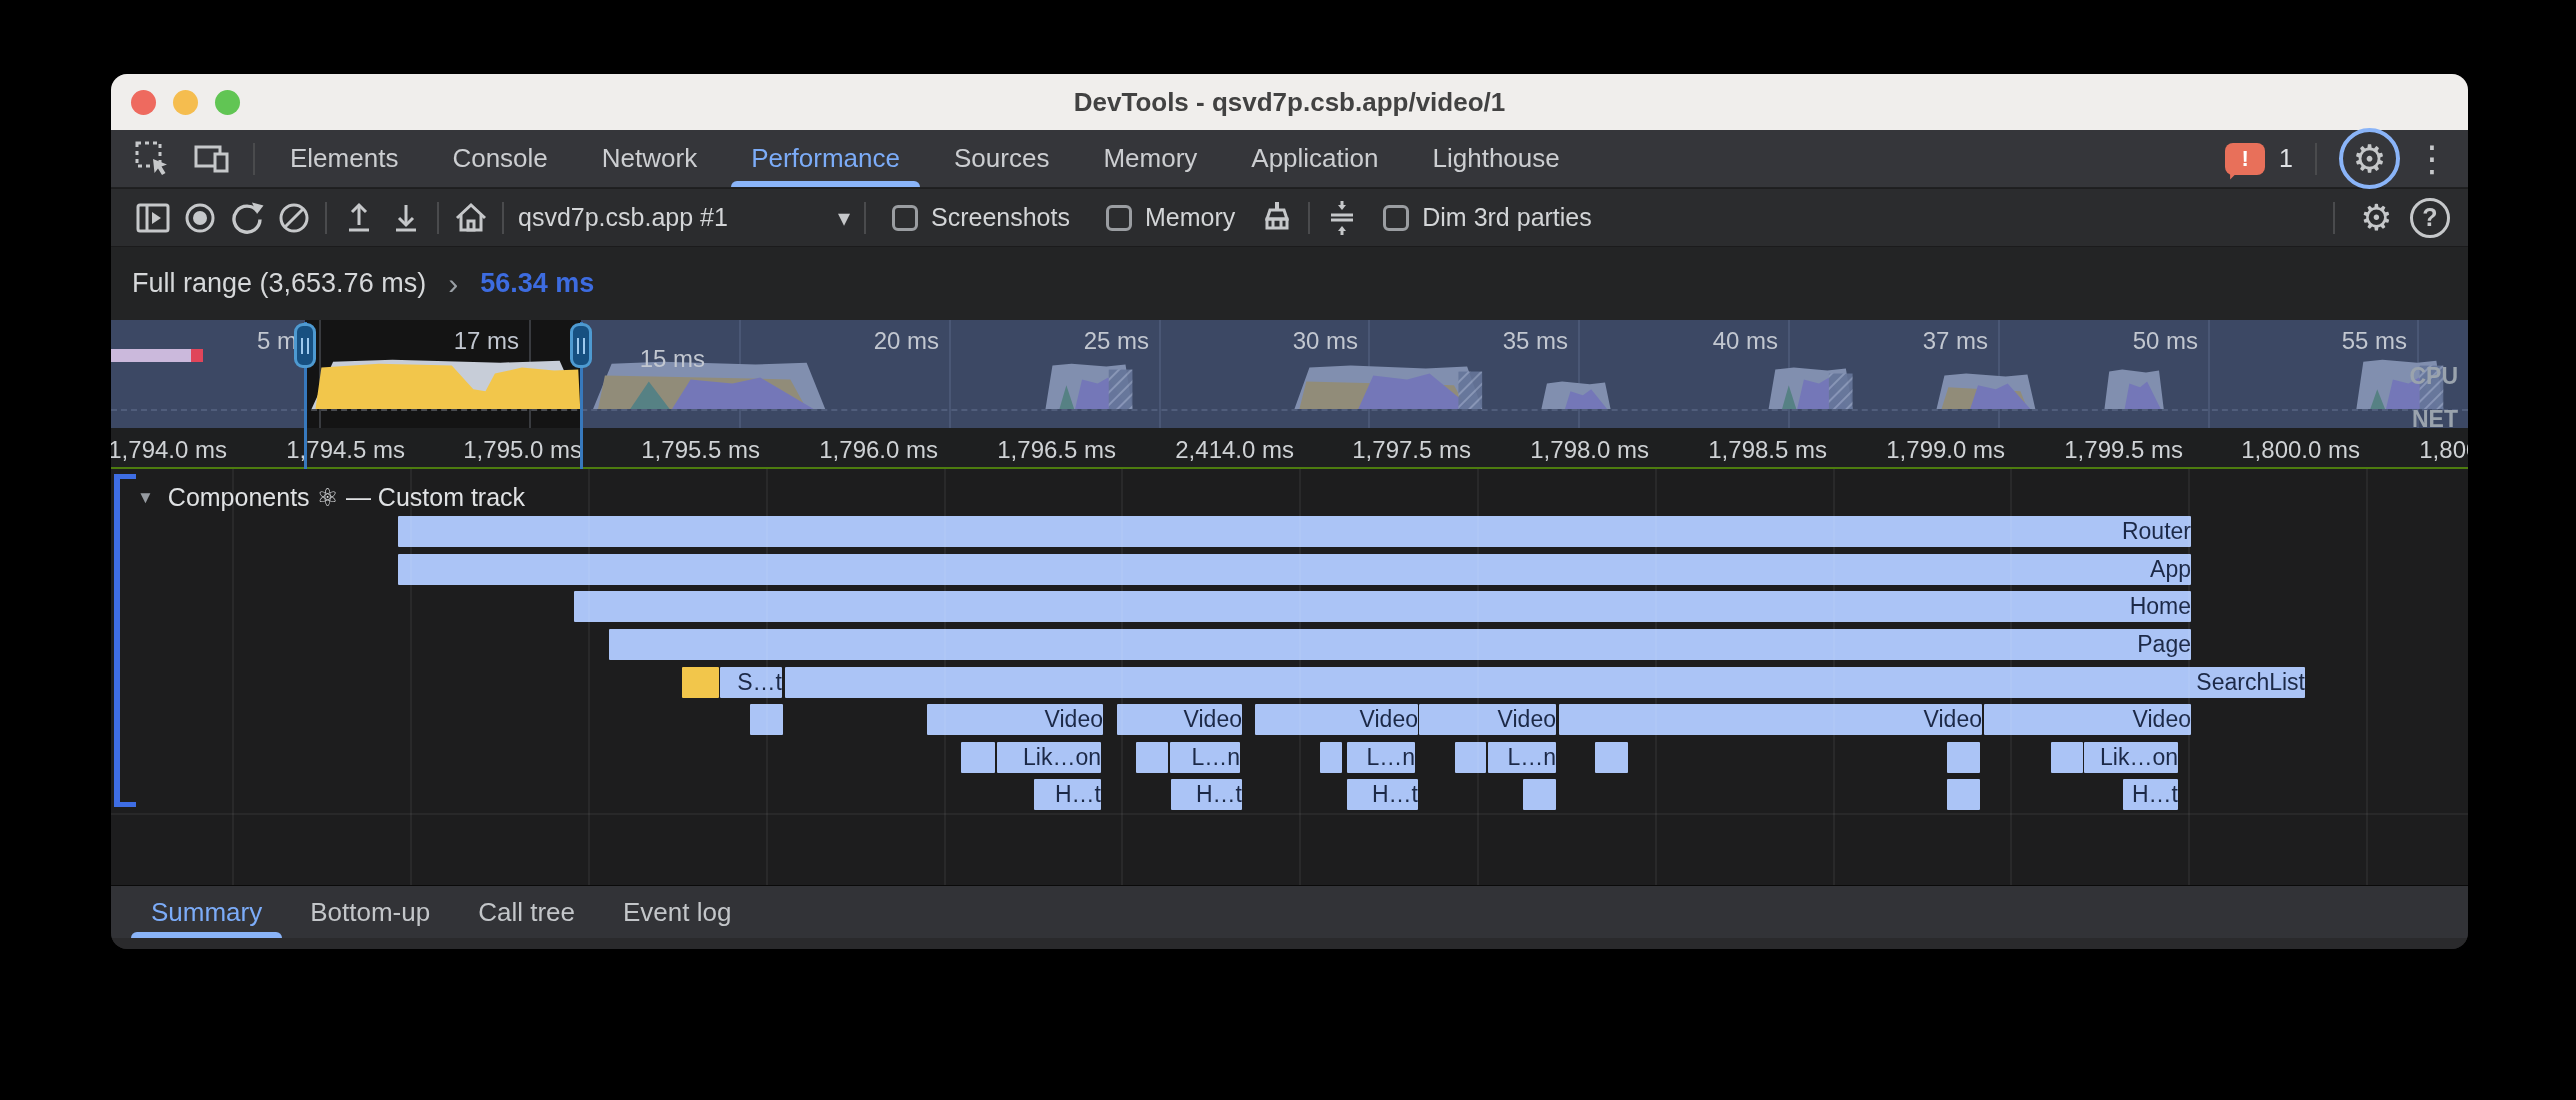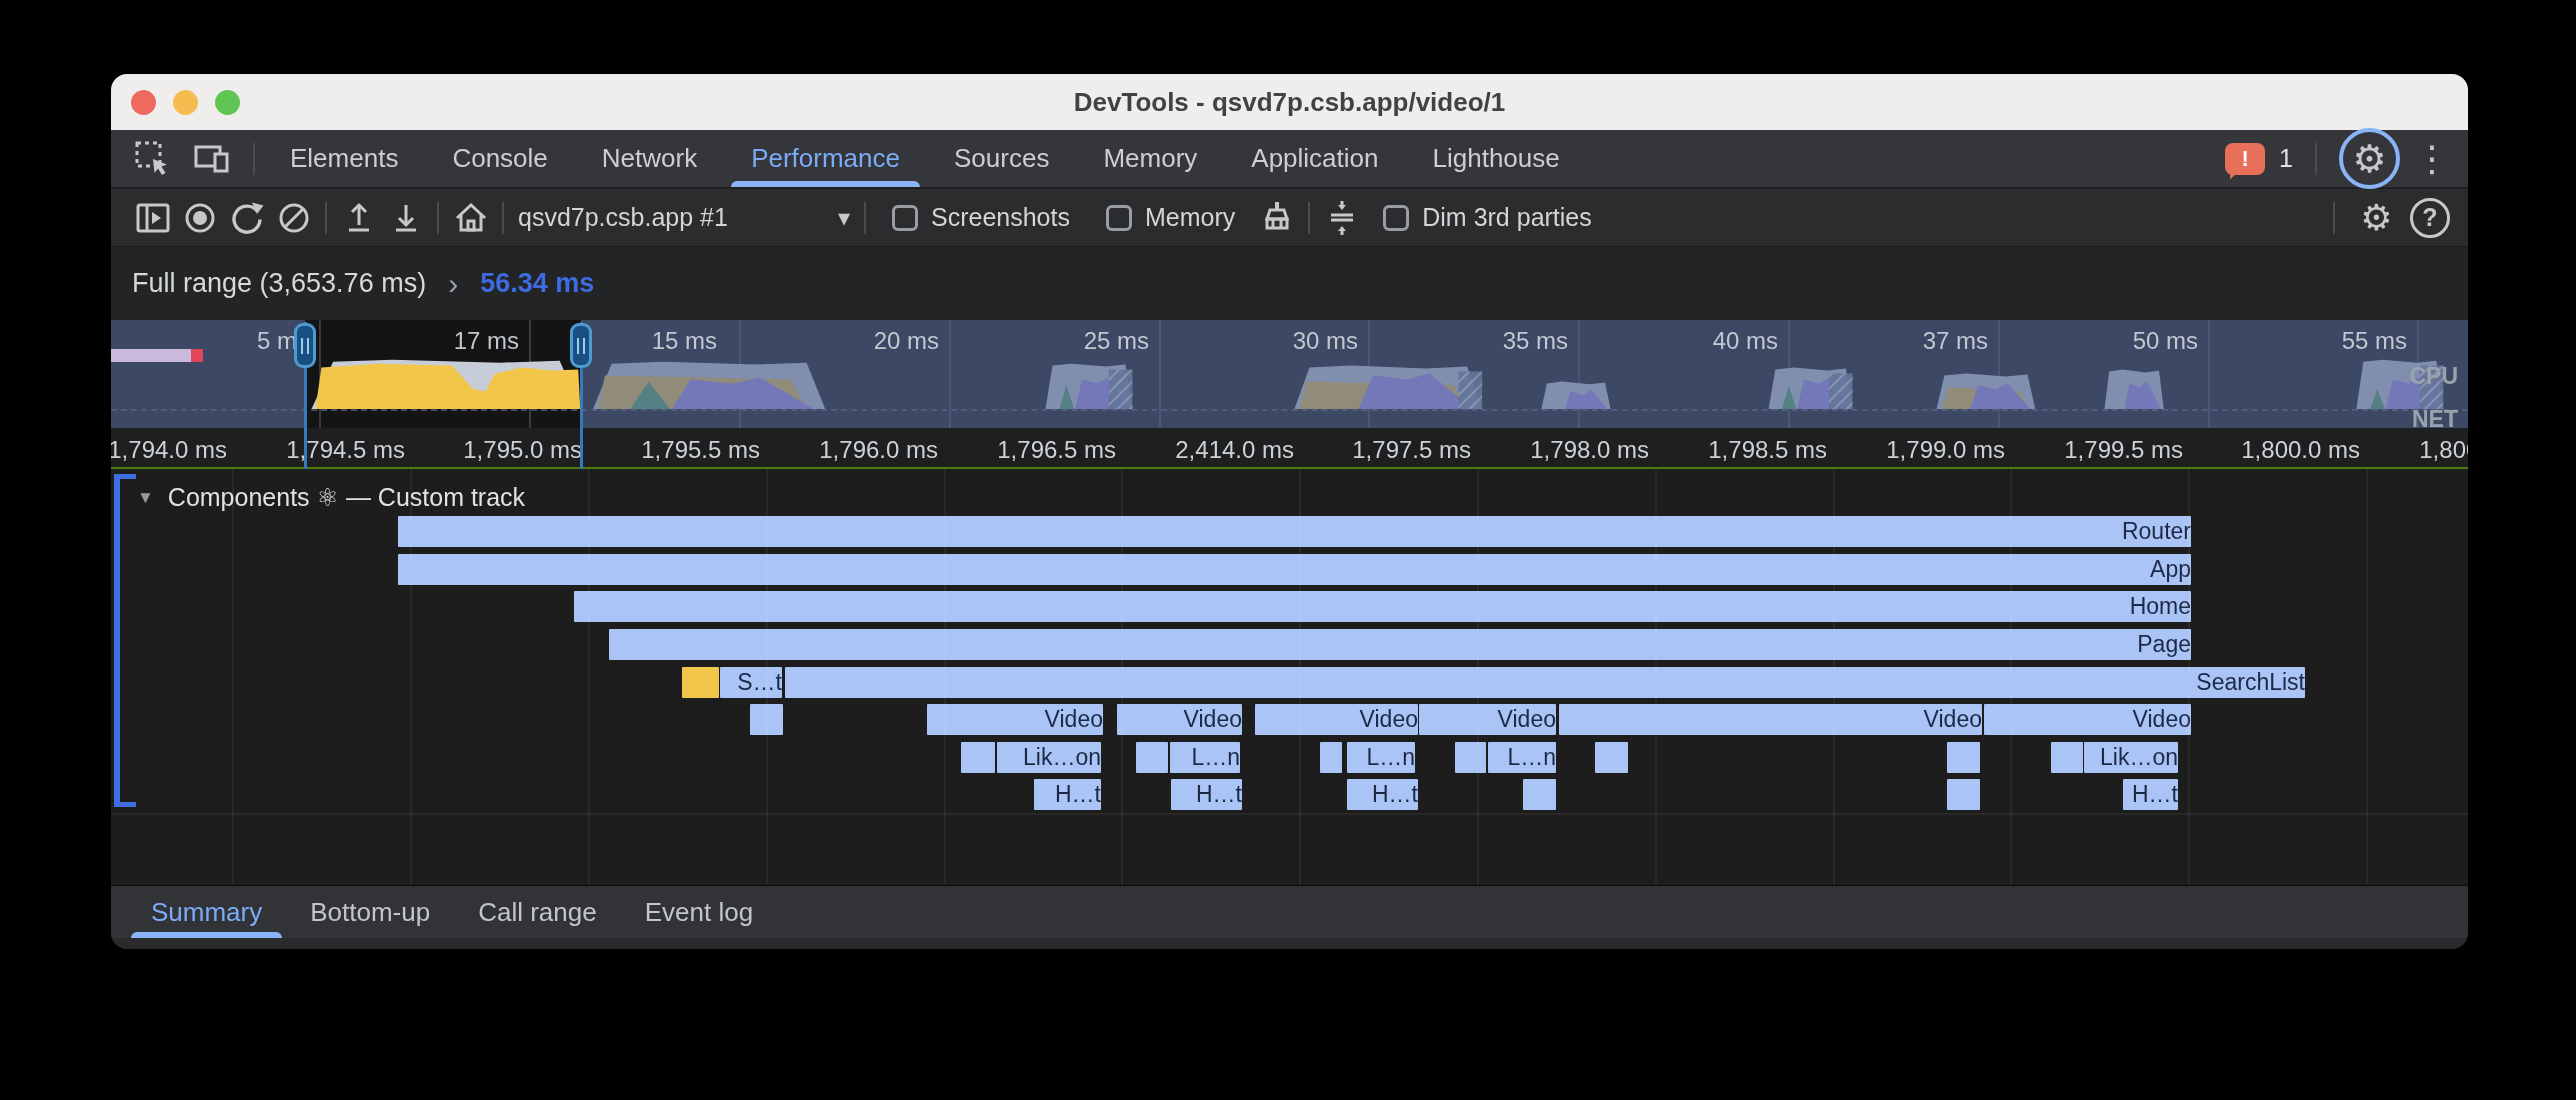--- a/index.html
+++ b/index.html
@@ -316,21 +316,21 @@
       <div class="net-bar">
         <span class="net-bar-end"></span>
       </div>
       <div class="ov-lane-label" style="top:43px">CPU</div>
       <div class="ov-lane-label" style="top:86px">NET</div>
     <div class="ov-grid" style="left: 208px;"></div>
         <div class="ov-tick" style="left: 50px; z-index: 6;">5 ms</div>
         <div class="ov-grid" style="left: 418px;"></div>
         <div class="ov-tick" style="left: 260px; z-index: 6;">17 ms</div>
         <div class="ov-grid" style="left: 628px;"></div>
-        <div class="ov-tick" style="left: 458px; z-index: 6;">15 ms</div>
+        <div class="ov-tick" style="left: 446px; z-index: 6; margin-top: 18px;">15 ms</div>
         <div class="ov-grid" style="left: 838px;"></div>
         <div class="ov-tick" style="left: 680px; z-index: 6;">20 ms</div>
         <div class="ov-grid" style="left: 1048px;"></div>
         <div class="ov-tick" style="left: 890px; z-index: 6;">25 ms</div>
         <div class="ov-grid" style="left: 1257px;"></div>
         <div class="ov-tick" style="left: 1099px; z-index: 6;">30 ms</div>
         <div class="ov-grid" style="left: 1467px;"></div>
         <div class="ov-tick" style="left: 1309px; z-index: 6;">35 ms</div>
         <div class="ov-grid" style="left: 1677px;"></div>
         <div class="ov-tick" style="left: 1519px; z-index: 6;">40 ms</div>
@@ -430,21 +430,21 @@
 
     <div class="bottombar" id="bottom-tabs">
         <div class="btab active">
           <span>Summary</span>
           <div class="underline"></div>
         </div>
         <div class="btab">
           <span>Bottom-up</span>
         </div>
         <div class="btab">
-          <span>Call range</span>
+          <span>Call tree</span>
         </div>
         <div class="btab">
           <span>Event log</span>
         </div>
       </div>
     <div class="footer"></div>
   </div>
 </div>
 
 

